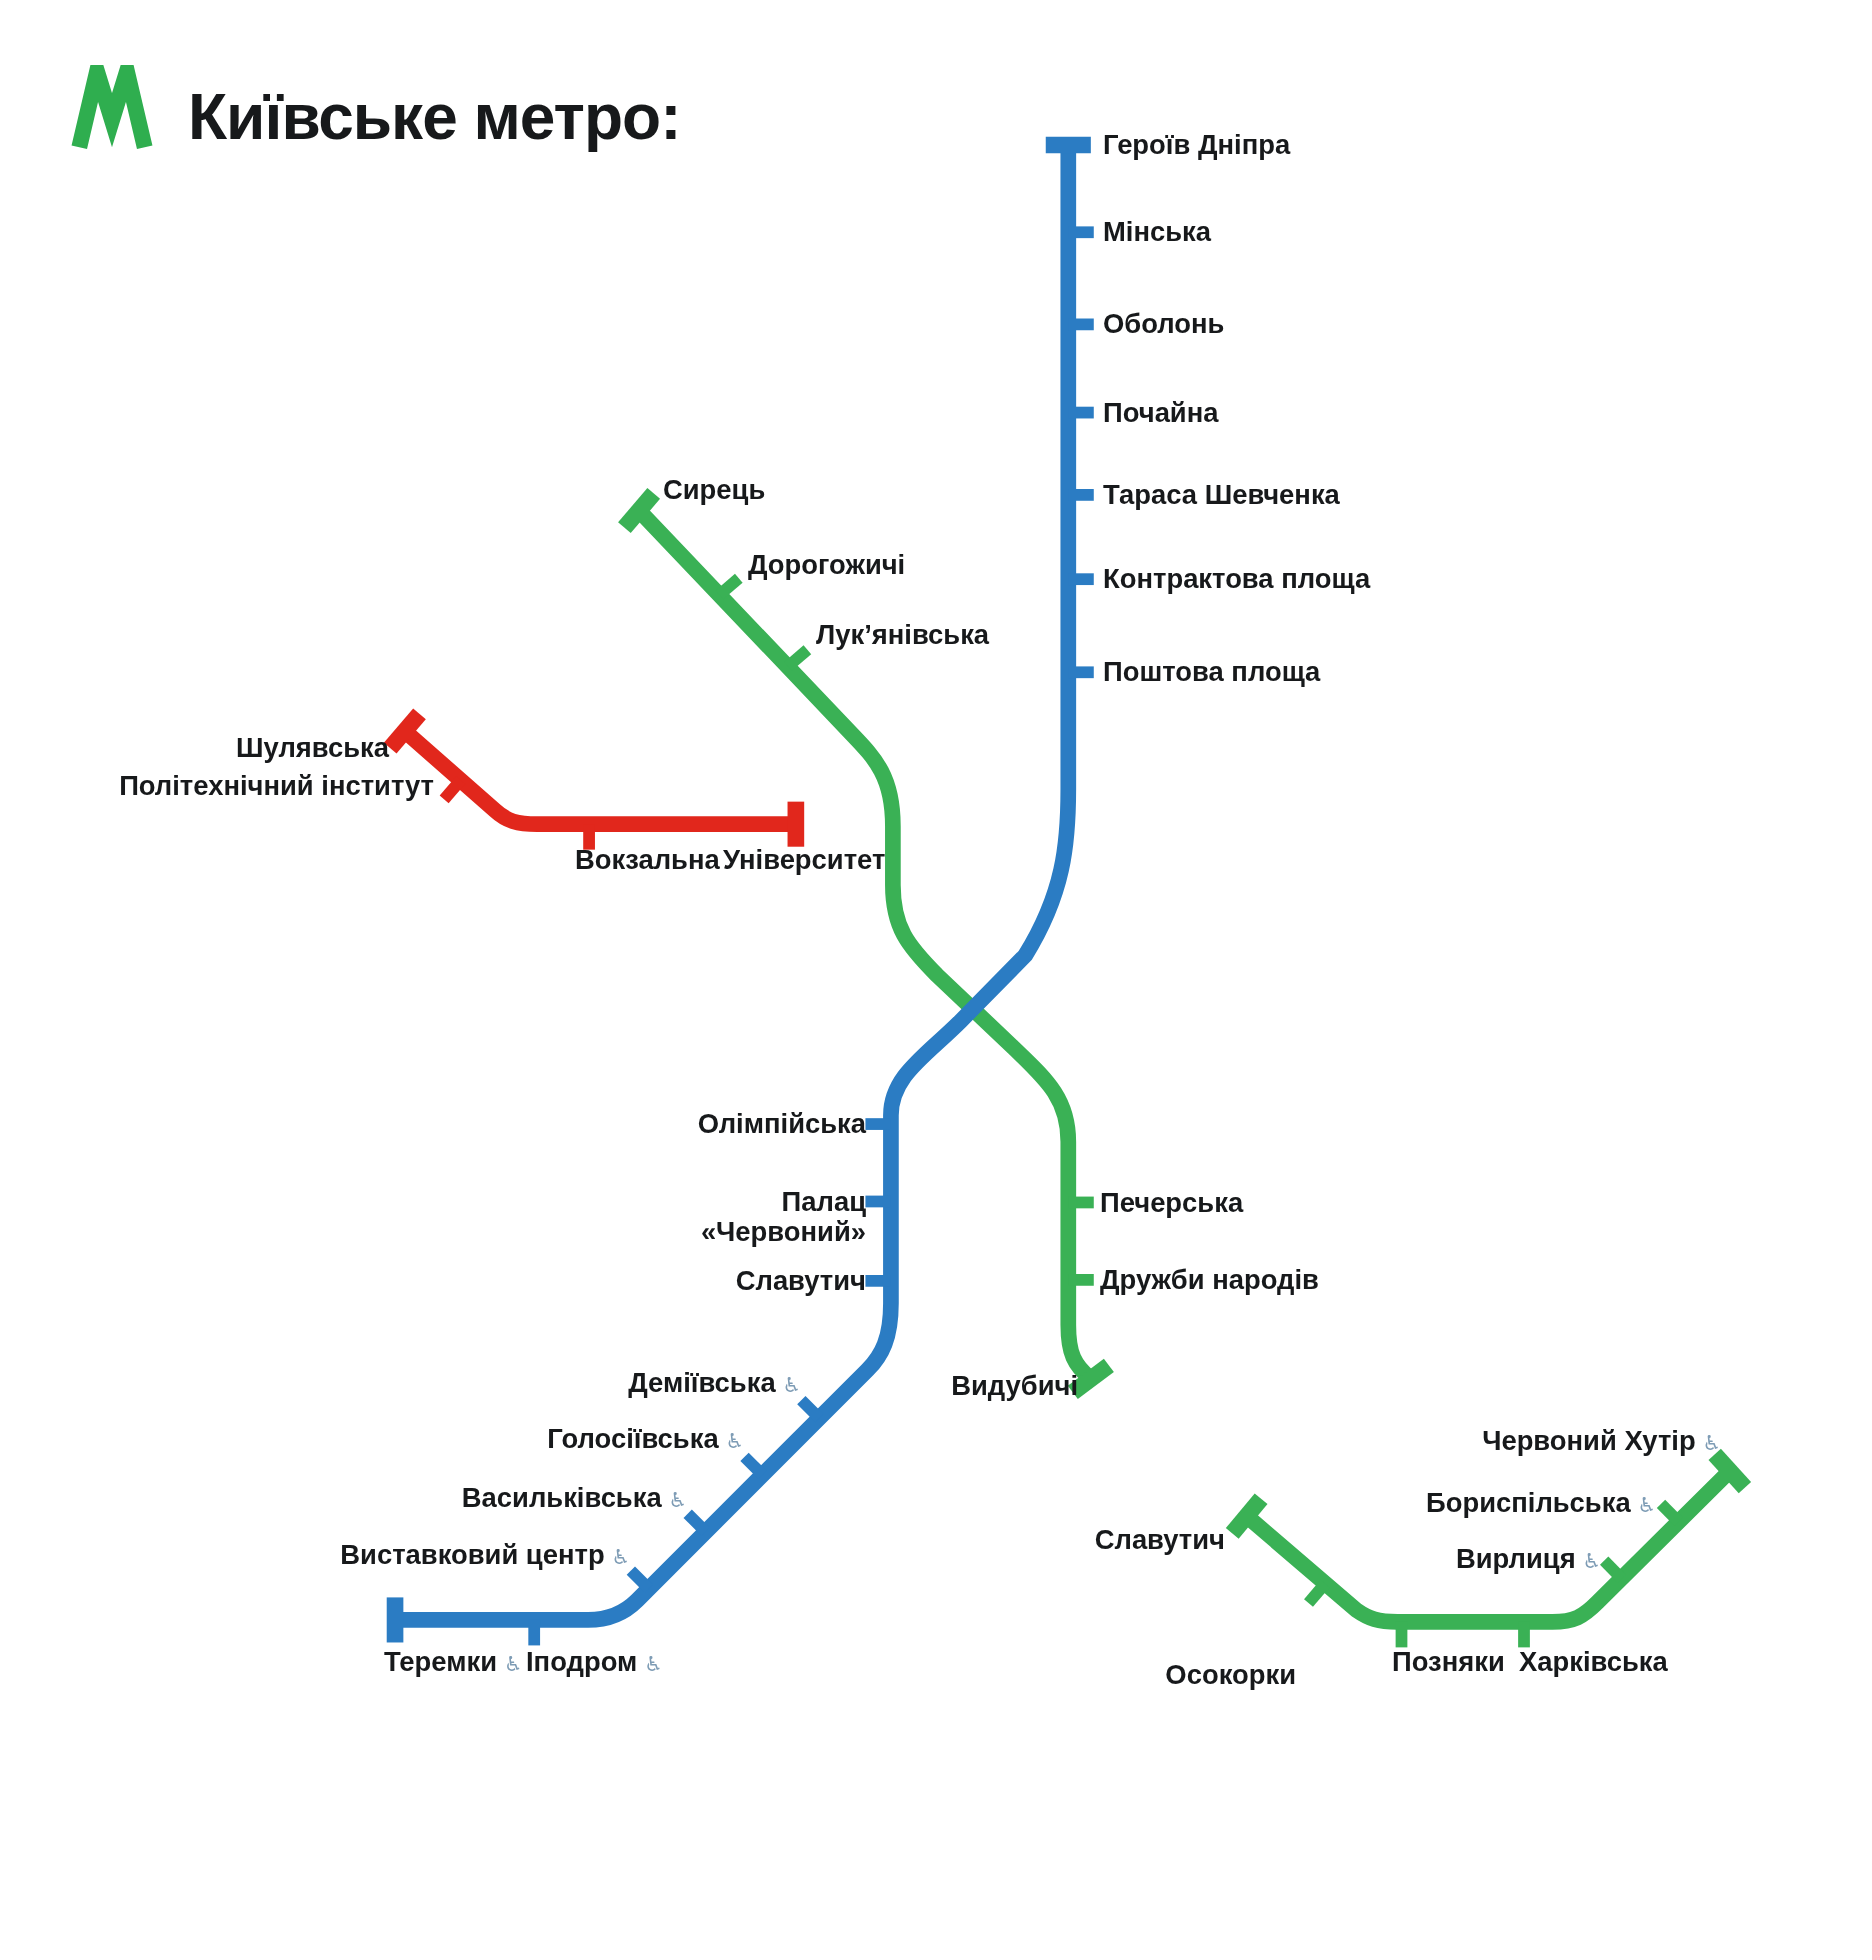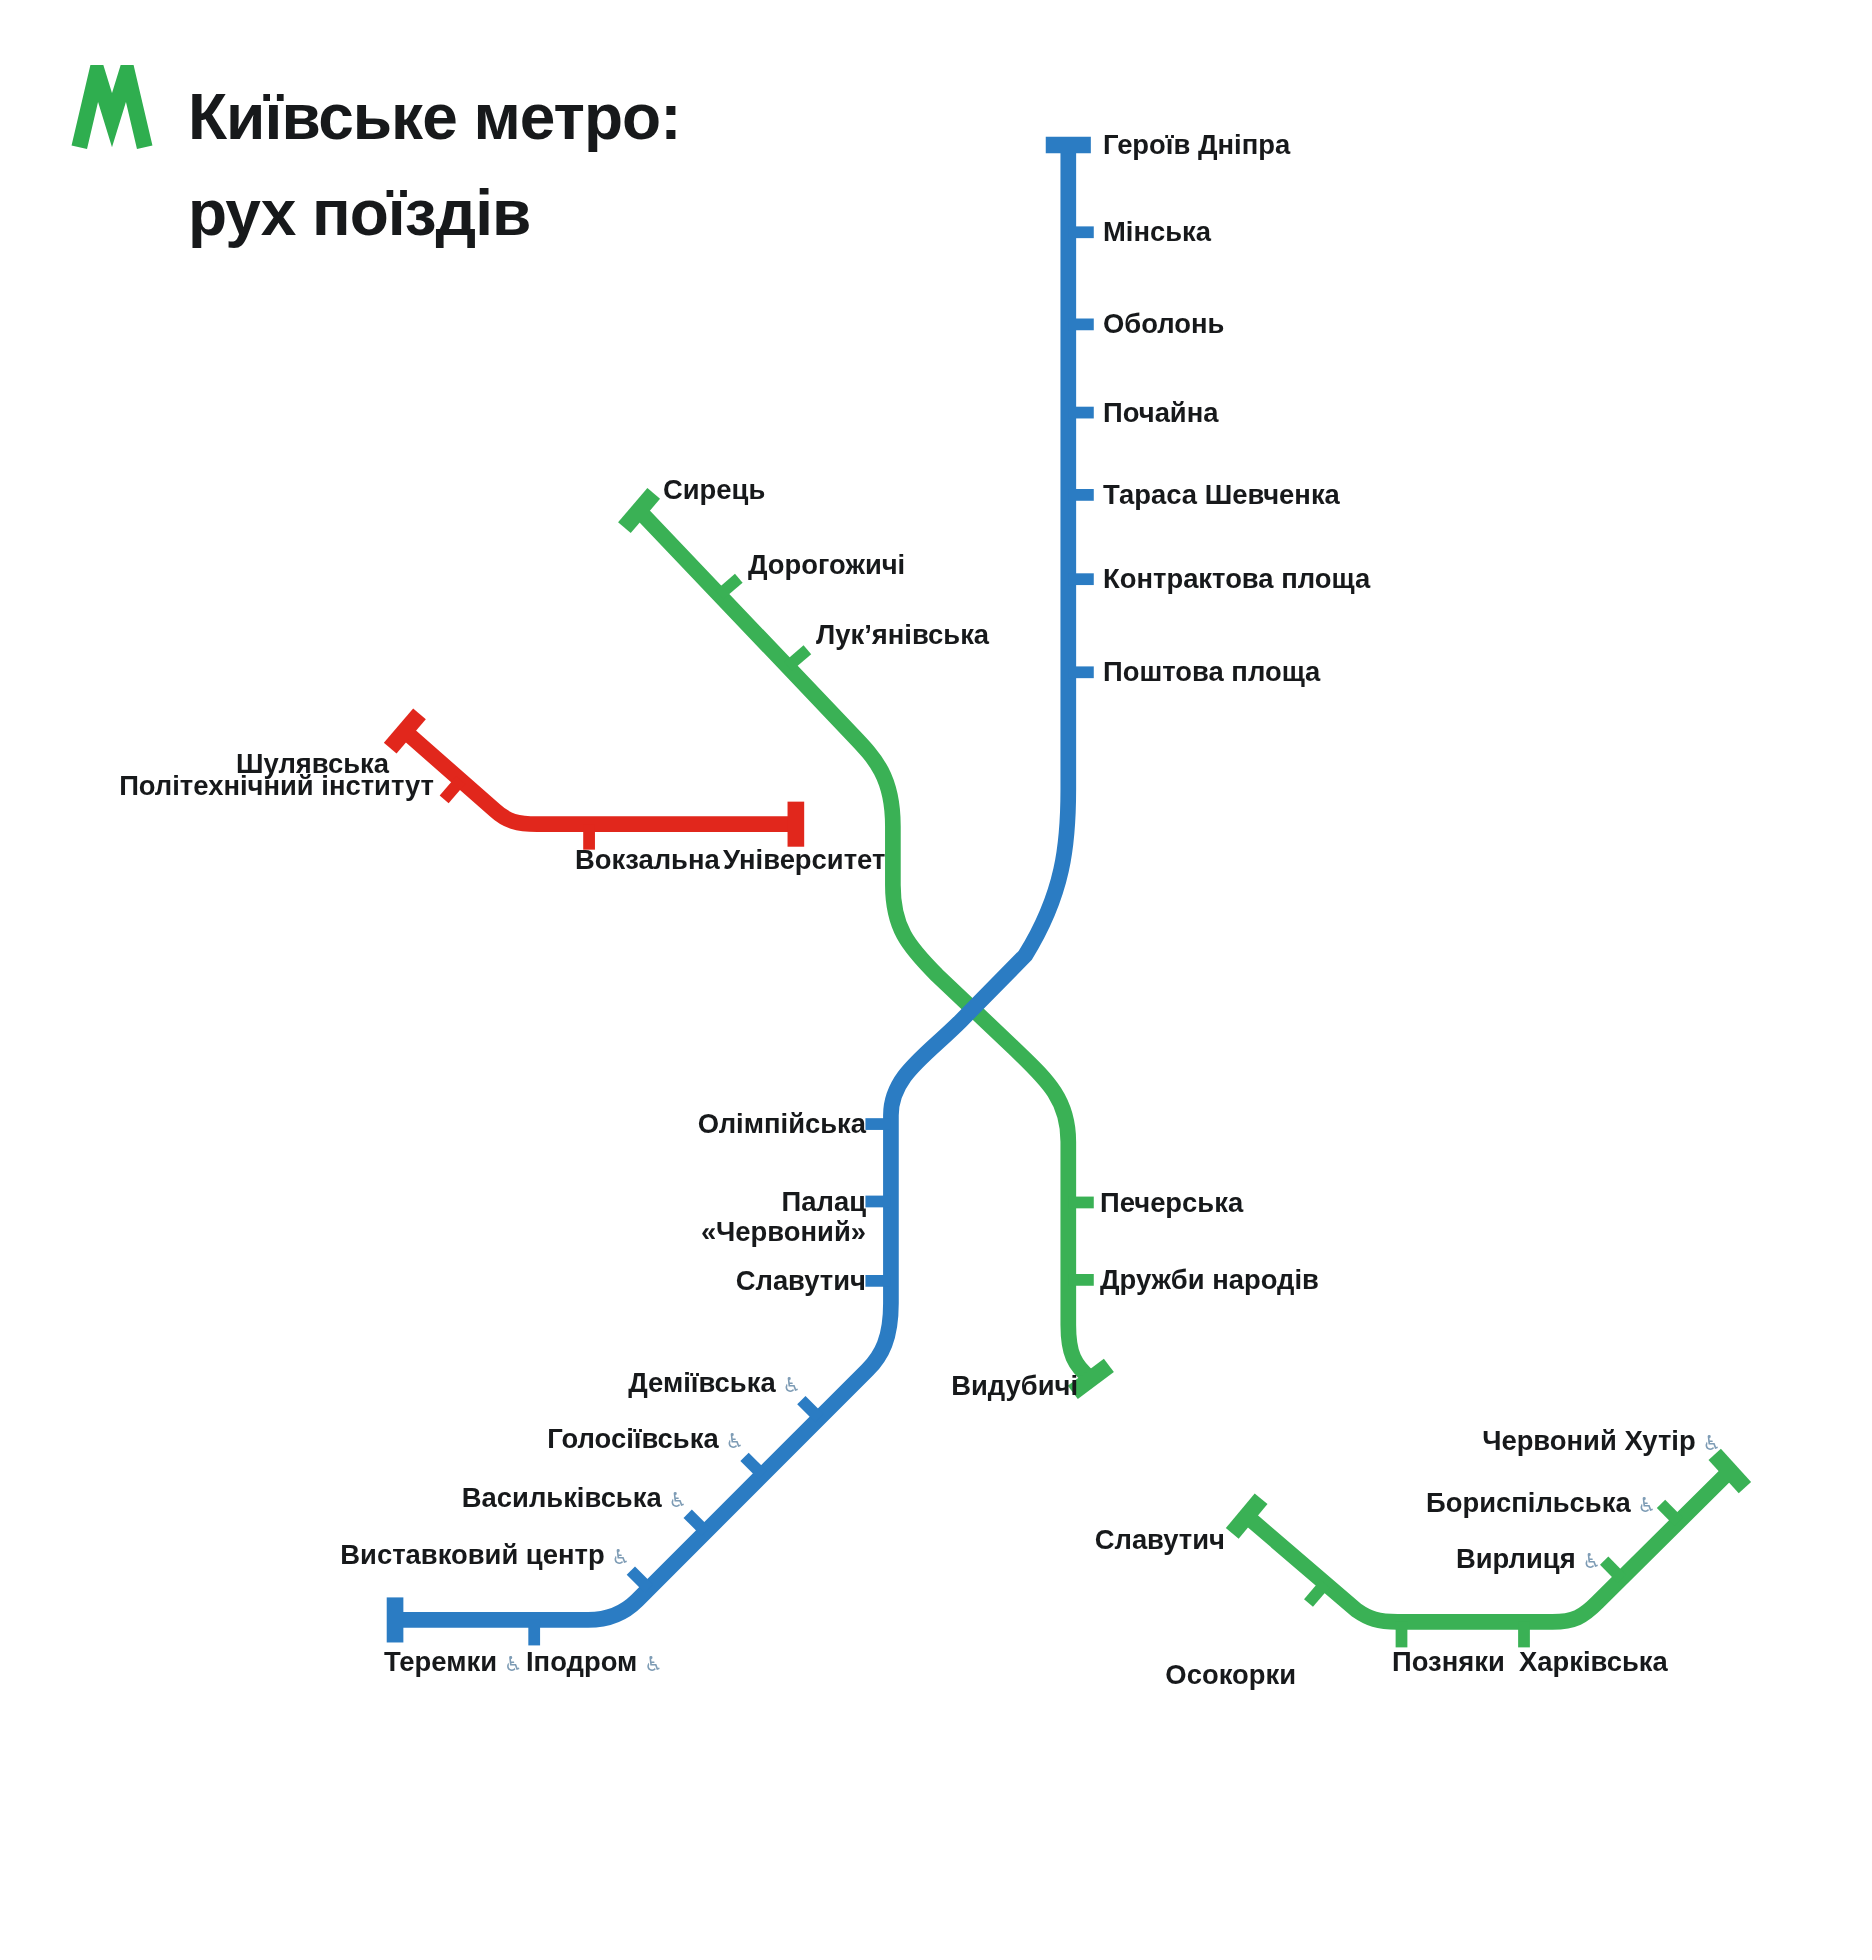--- a/index.html
+++ b/index.html
@@ -28,21 +28,20 @@
 <body>
 
 <div class="canvas">
 
   <svg class="logo" viewBox="0 0 88 92">
     <polyline id="logo-m" points="9,88 28,7 44,59 60,7 79,88" fill="none" stroke-width="17" stroke="#2fae4f"></polyline>
   </svg>
 
   <div class="title">
     <div>Київське метро:</div>
-    <div>рух поїздів</div>
   </div>
 
   <svg class="map-svg" width="1872" height="1960" viewBox="0 0 1910 2000">
     <g id="g-paths">
         <path d="M652,521 L870,750 C893,774 911,793 911,843 V903 C911,946 926,965 956,995 L1034,1069 C1066,1100 1090,1120 1090,1165 V1352 C1090,1381 1096,1393 1113,1407" fill="none" stroke="#3ab155" stroke-width="16"></path>
         <path d="M1272,1547 L1384,1643 C1397,1652 1406,1655 1426,1655 H1584 C1606,1655 1615,1650 1630,1635 L1765,1501" fill="none" stroke="#3ab155" stroke-width="16"></path>
         <path d="M413,746 L505,827 C517,838 528,841 548,841 H812" fill="none" stroke="#e1271c" stroke-width="16"></path>
         <path d="M1090,141 V805 C1090,862 1085,912 1046,975 L980,1042 C944,1078 909,1098 909,1138 V1330 C909,1365 900,1383 885,1398 L650,1633 Q630,1653 600,1653 H403" fill="none" stroke="#2b7cc3" stroke-width="16"></path>
       </g>
     <g id="g-markers">
@@ -89,21 +88,21 @@
       <div class="station-label" style="left: 1100px; top: 1203px; transform: translateY(-50%);"><span>Печерська</span></div>
       <div class="station-label" style="left: 1100px; top: 1280px; transform: translateY(-50%);"><span>Дружби народів</span></div>
       <div class="station-label align-right" style="right: 794px; top: 1386px; transform: translateY(-50%);"><span>Видубичі</span></div>
       <div class="station-label align-right" style="right: 647px; top: 1540px; transform: translateY(-50%);"><span>Славутич</span></div>
       <div class="station-label align-right" style="right: 576px; top: 1675px; transform: translateY(-50%);"><span>Осокорки</span></div>
       <div class="station-label" style="left: 1392px; top: 1662px; transform: translateY(-50%);"><span>Позняки</span></div>
       <div class="station-label" style="left: 1519px; top: 1662px; transform: translateY(-50%);"><span>Харківська</span></div>
       <div class="station-label align-right" style="right: 271px; top: 1560px; transform: translateY(-50%);"><span>Вирлиця</span><span class="wc" style="color: rgb(126, 156, 181);">♿</span></div>
       <div class="station-label align-right" style="right: 216px; top: 1504px; transform: translateY(-50%);"><span>Бориспільська</span><span class="wc" style="color: rgb(126, 156, 181);">♿</span></div>
       <div class="station-label align-right" style="right: 151px; top: 1442px; transform: translateY(-50%);"><span>Червоний Хутір</span><span class="wc" style="color: rgb(126, 156, 181);">♿</span></div>
-      <div class="station-label align-right" style="right: 1483px; top: 748px; transform: translateY(-50%); margin-top: 16px;"><span>Шулявська</span></div>
+      <div class="station-label align-right" style="right: 1483px; top: 748px; transform: translateY(-50%);"><span>Шулявська</span></div>
       <div class="station-label align-right" style="right: 1438px; top: 786px; transform: translateY(-50%);"><span>Політехнічний інститут</span></div>
       <div class="station-label" style="left: 575px; top: 860px; transform: translateY(-50%);"><span>Вокзальна</span></div>
       <div class="station-label" style="left: 723px; top: 860px; transform: translateY(-50%);"><span>Університет</span></div>
       <div class="station-label" style="left: 1103px; top: 145px; transform: translateY(-50%);"><span>Героїв Дніпра</span></div>
       <div class="station-label" style="left: 1103px; top: 232px; transform: translateY(-50%);"><span>Мінська</span></div>
       <div class="station-label" style="left: 1103px; top: 324px; transform: translateY(-50%);"><span>Оболонь</span></div>
       <div class="station-label" style="left: 1103px; top: 413px; transform: translateY(-50%);"><span>Почайна</span></div>
       <div class="station-label" style="left: 1103px; top: 495px; transform: translateY(-50%);"><span>Тараса Шевченка</span></div>
       <div class="station-label" style="left: 1103px; top: 579px; transform: translateY(-50%);"><span>Контрактова площа</span></div>
       <div class="station-label" style="left: 1103px; top: 672px; transform: translateY(-50%);"><span>Поштова площа</span></div>

